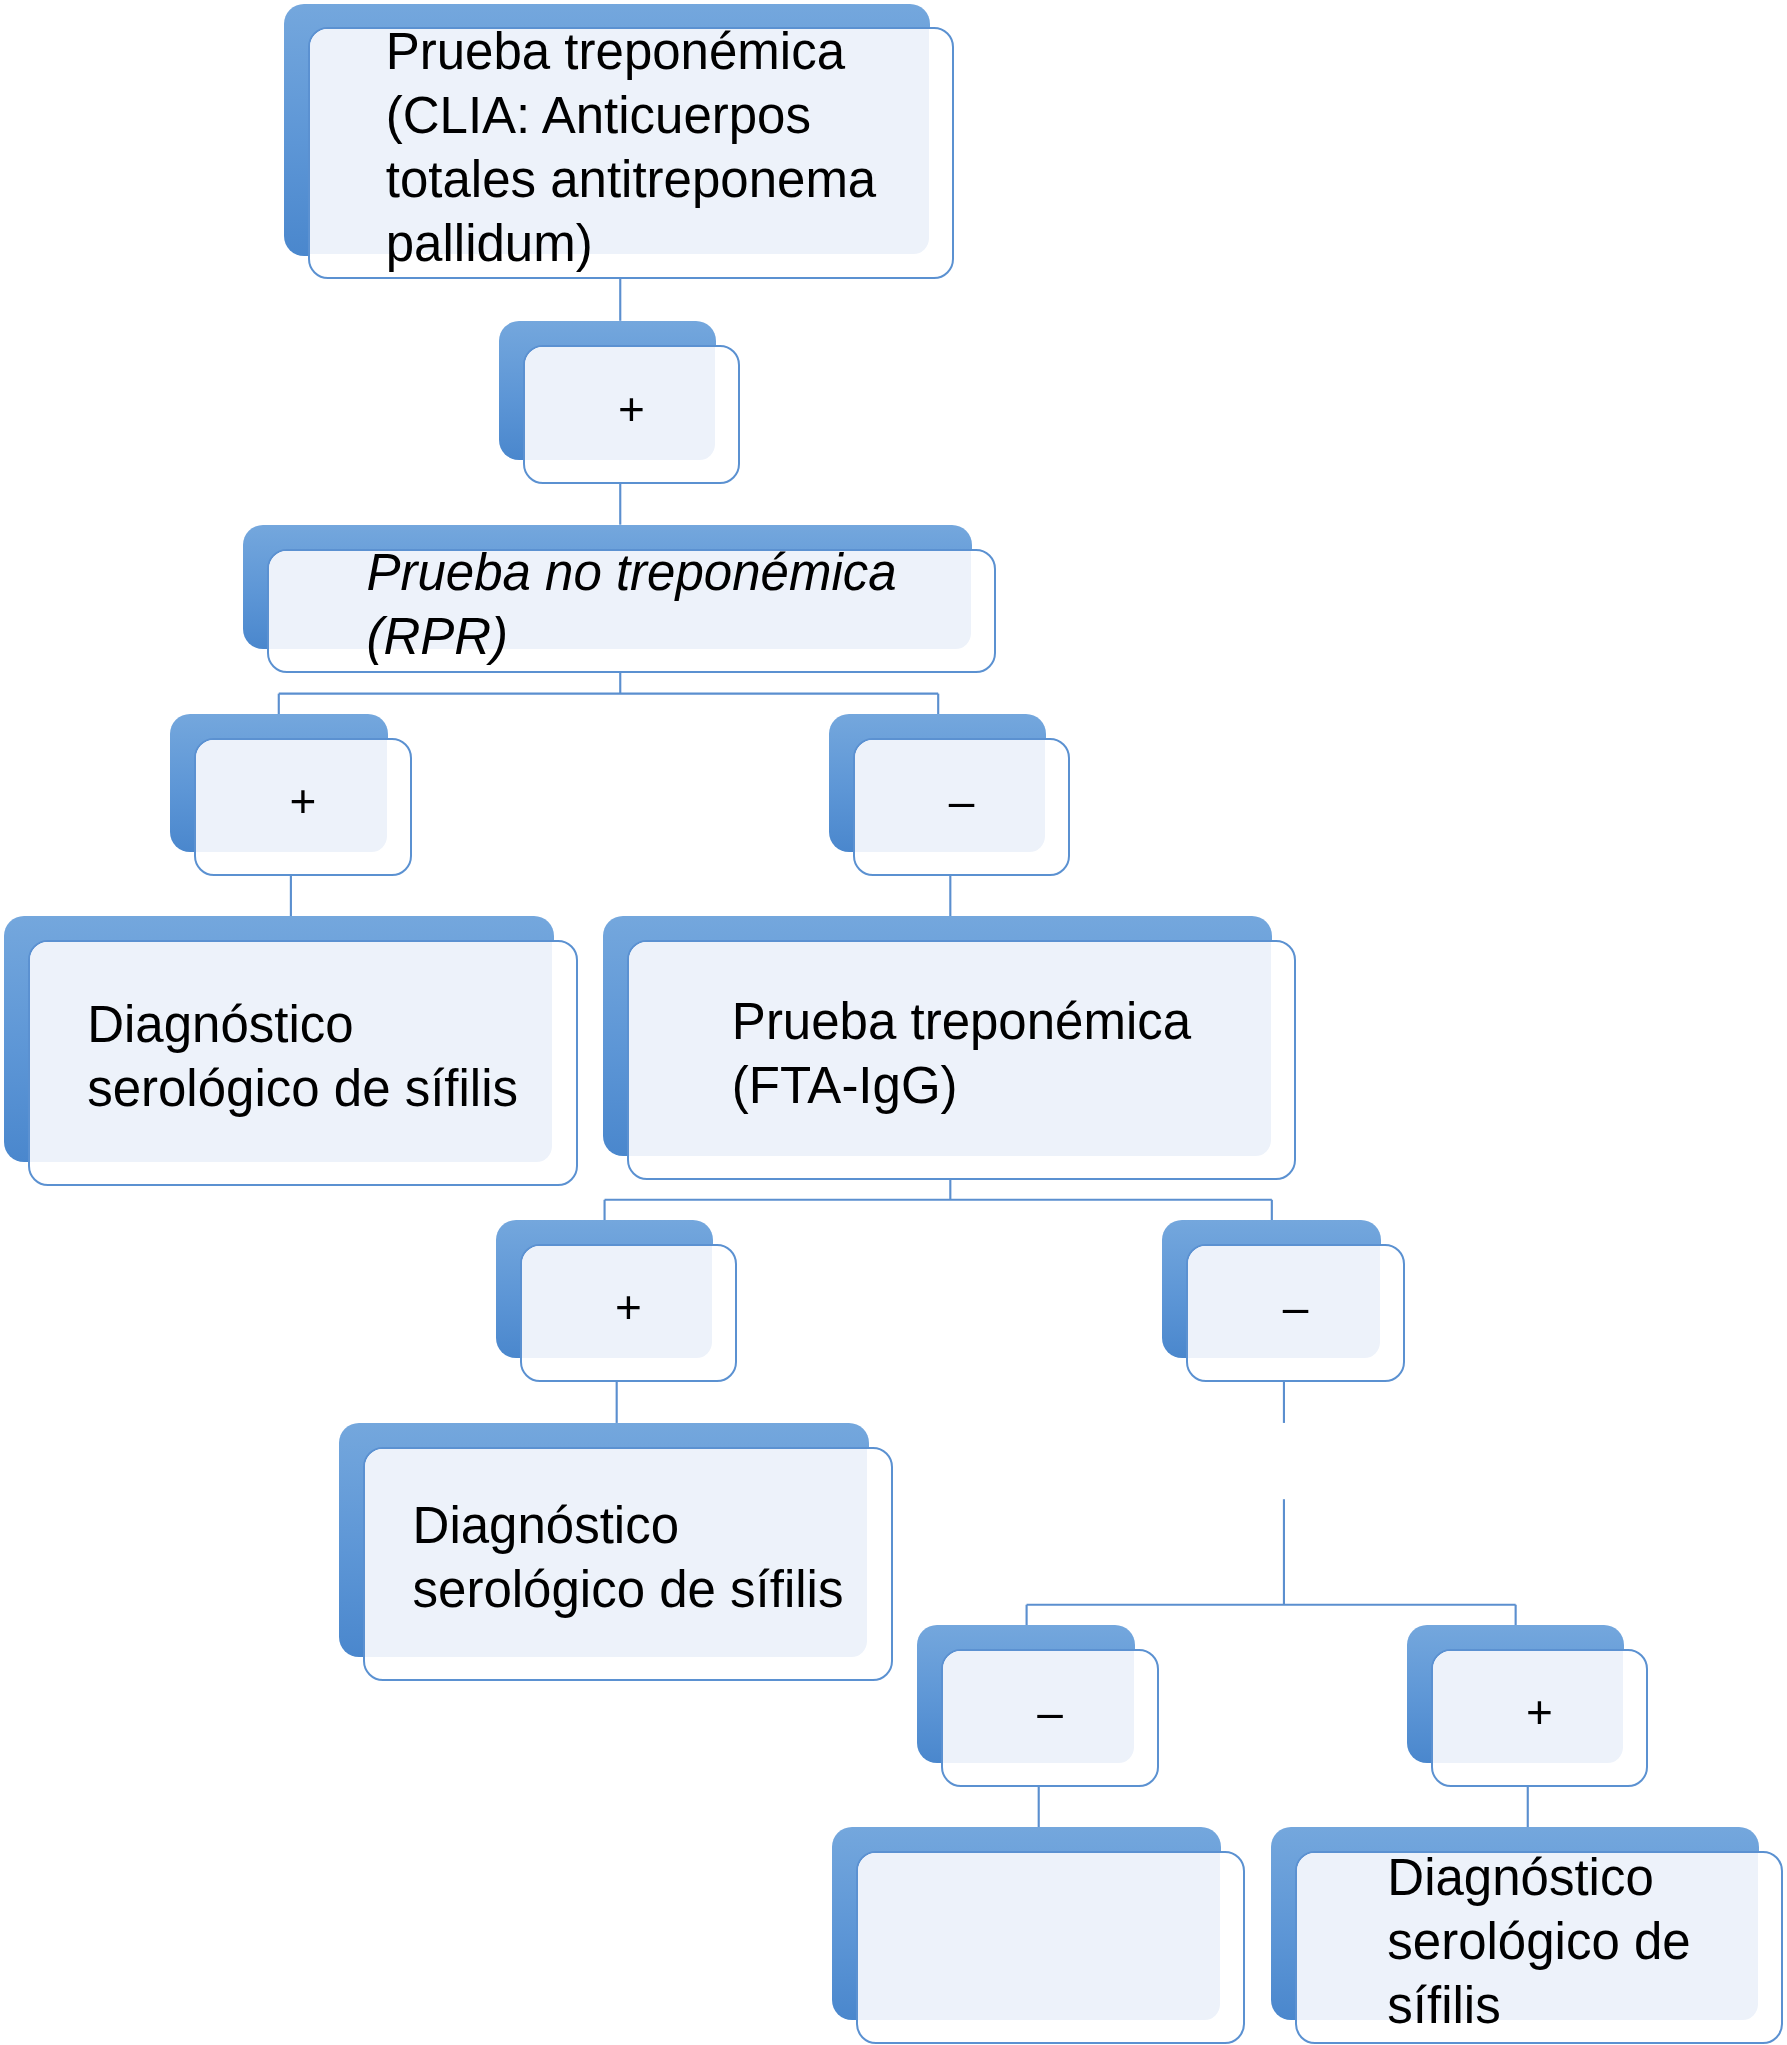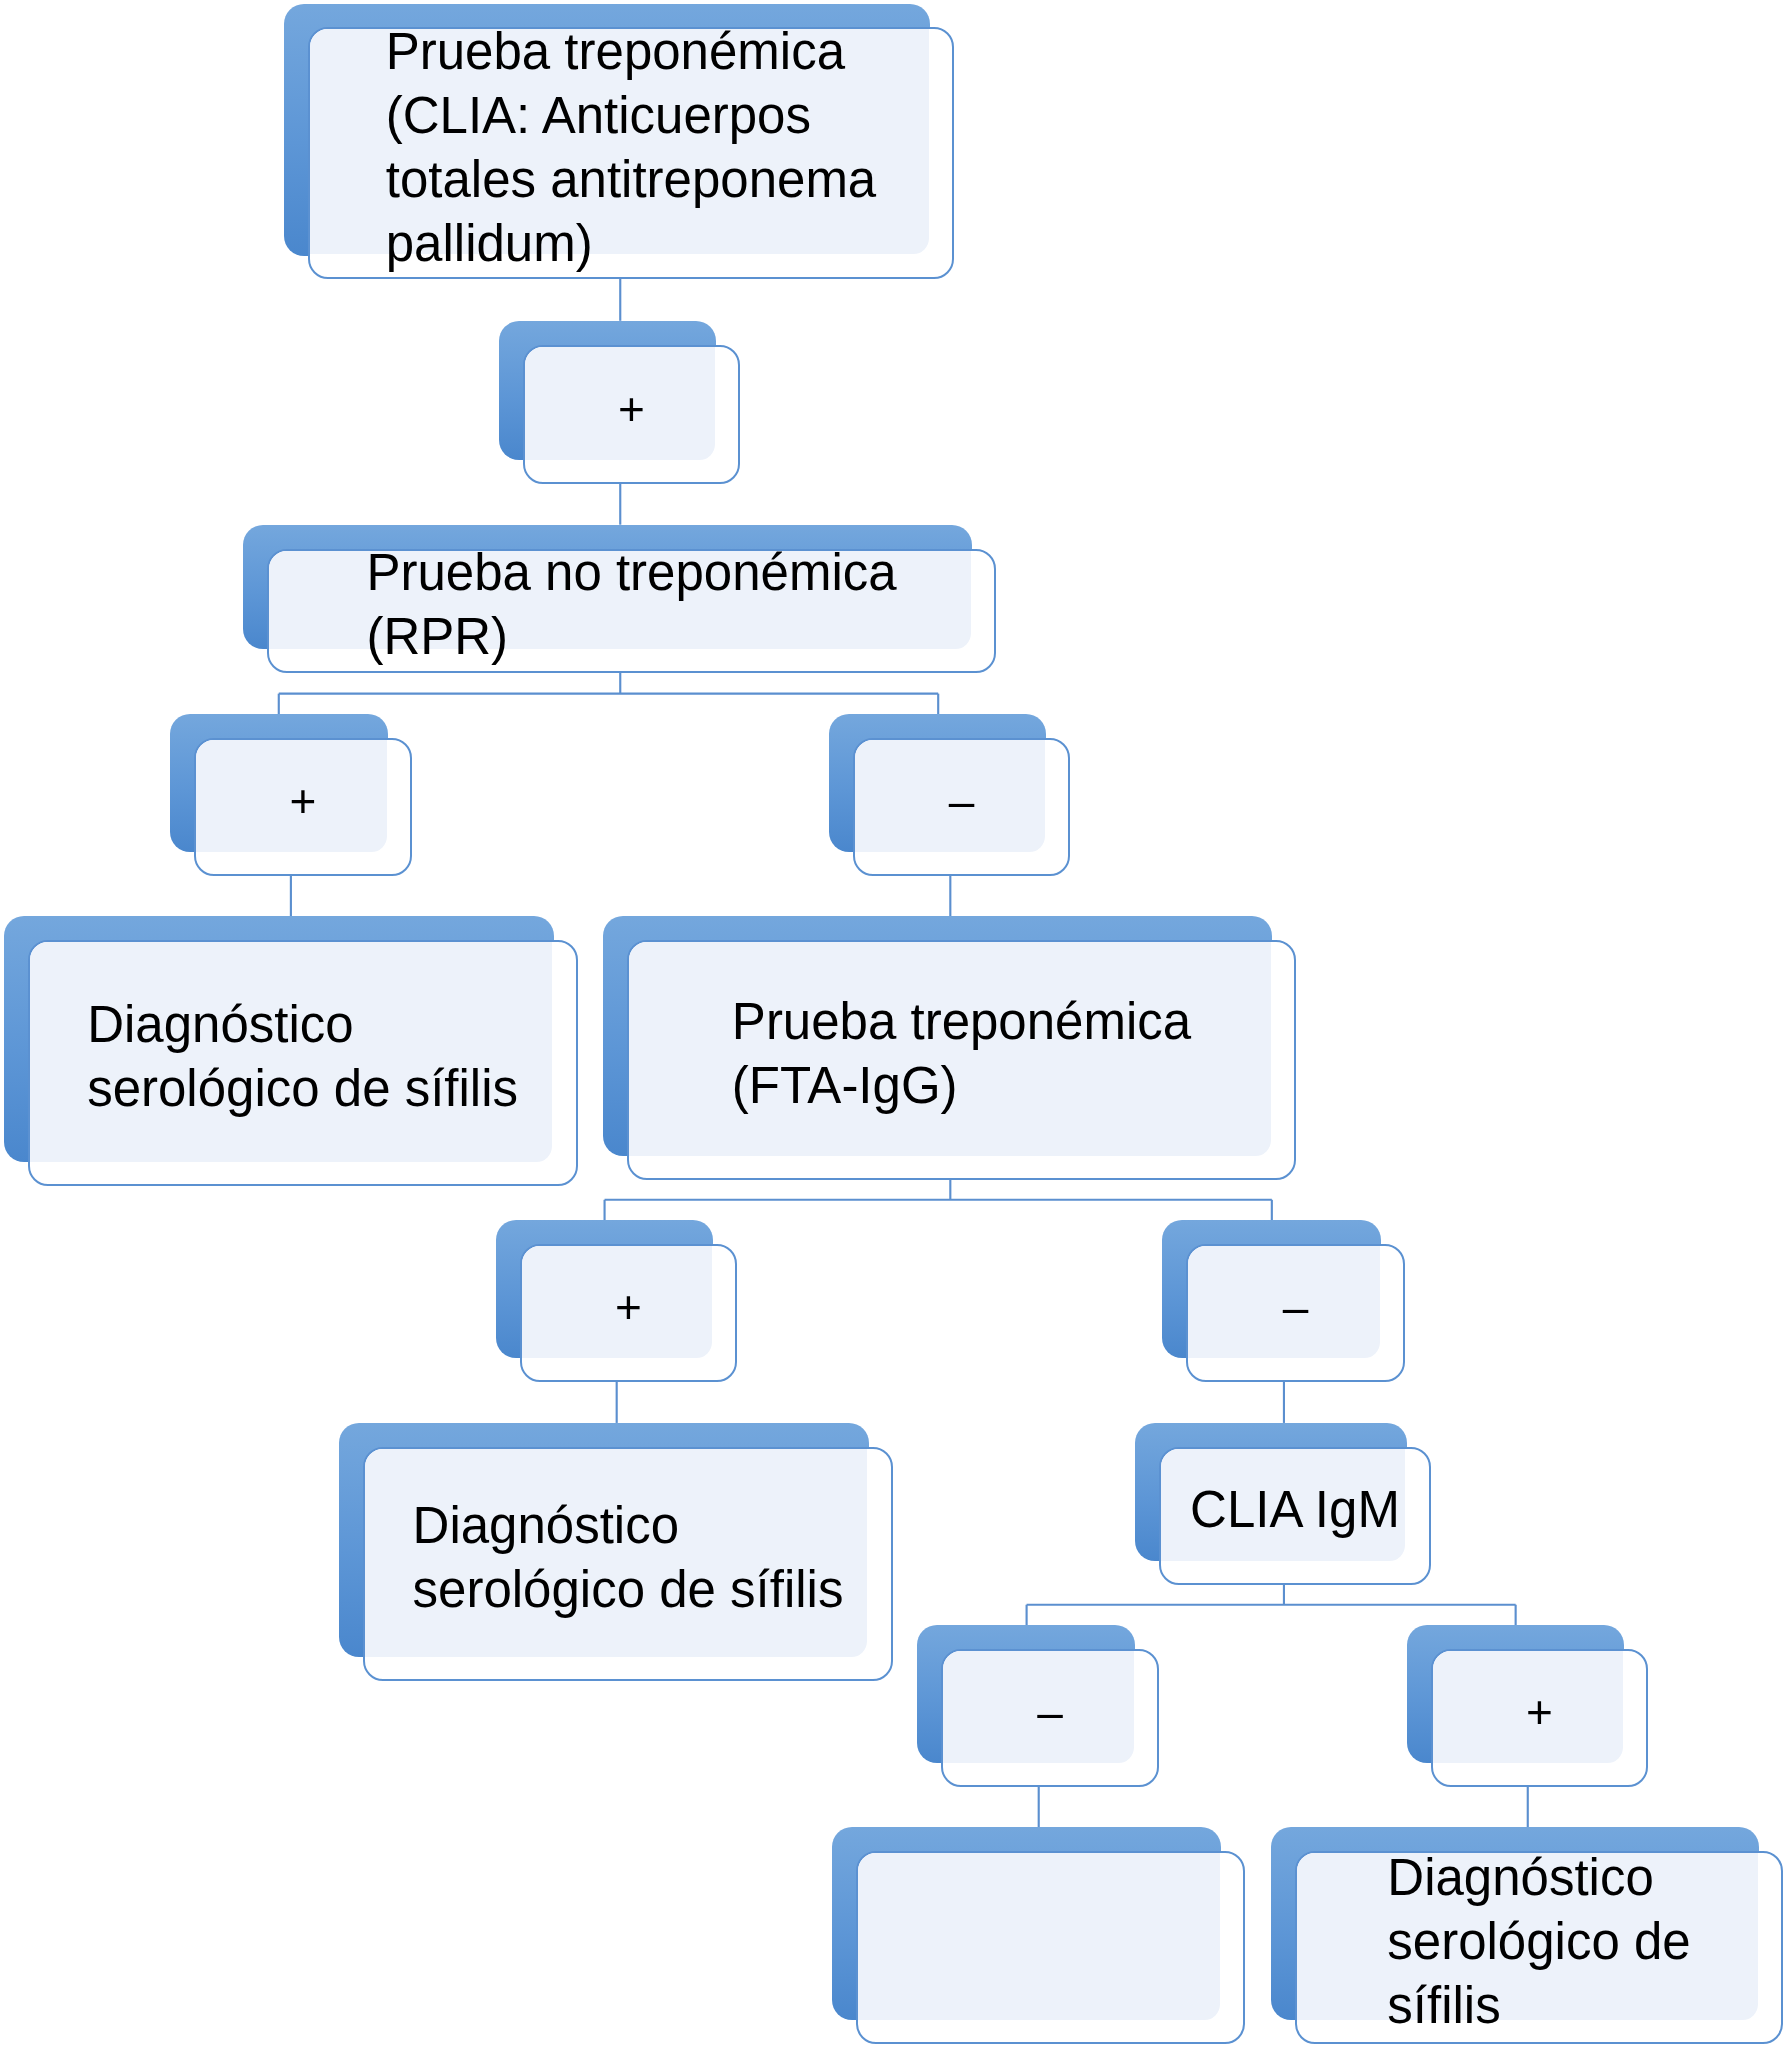--- a/index.html
+++ b/index.html
@@ -83,21 +83,21 @@
   </div>
 
   <div class="node sign" style="left: 499px; top: 321px; width: 242px; height: 163px;">
     <div class="back" style="left: 0px; top: 0px; width: 217px; height: 139px;"></div>
     <div class="front" style="left: 24px; top: 23.5px; width: 217px; height: 139px;">
         <div class="tint" style="left: 0px; top: 0px; width: 190px; height: 113px;"></div>
       </div>
     <div class="label" style="left: 24px; top: 18px; width: 217px; height: 139px;">+</div>
   </div>
 
-  <div class="node" style="left: 243px; top: 525px; width: 753px; height: 148px;">
+  <div class="node" style="left: 243px; top: 525px; width: 753px; height: 148px; font-style: italic;">
     <div class="back" style="left: 0px; top: 0px; width: 729px; height: 124px;"></div>
     <div class="front" style="left: 24px; top: 23.5px; width: 729px; height: 124px;">
         <div class="tint" style="left: 0px; top: 0px; width: 702px; height: 98px;"></div>
       </div>
     <div class="label" style="left: 24px; top: 18px; width: 729px; height: 124px;">Prueba no treponémica
 (RPR)</div>
   </div>
 
   <div class="node sign" style="left: 170px; top: 714px; width: 242px; height: 162px;">
     <div class="back" style="left: 0px; top: 0px; width: 218px; height: 138px;"></div>
@@ -151,27 +151,20 @@
 
   <div class="node" style="left: 339px; top: 1423px; width: 554px; height: 258px;">
     <div class="back" style="left: 0px; top: 0px; width: 530px; height: 234px;"></div>
     <div class="front" style="left: 24px; top: 23.5px; width: 530px; height: 234px;">
         <div class="tint" style="left: 0px; top: 0px; width: 502px; height: 208px;"></div>
       </div>
     <div class="label" style="left: 24px; top: 18px; width: 530px; height: 234px;">Diagnóstico
 serológico de sífilis</div>
   </div>
 
-  <div class="node" style="left: 1135px; top: 1423px; width: 296px; height: 162px;">
-    <div class="back" style="left: 0px; top: 0px; width: 272px; height: 138px;"></div>
-    <div class="front" style="left: 24px; top: 23.5px; width: 272px; height: 138px;">
-        <div class="tint" style="left: 0px; top: 0px; width: 244px; height: 112px;"></div>
-      </div>
-    <div class="label" style="left: 24px; top: 18px; width: 272px; height: 138px;">CLIA IgM</div>
-  </div>
 
   <div class="node sign" style="left: 917px; top: 1625px; width: 242px; height: 162px;">
     <div class="back" style="left: 0px; top: 0px; width: 218px; height: 138px;"></div>
     <div class="front" style="left: 24px; top: 23.5px; width: 218px; height: 138px;">
         <div class="tint" style="left: 0px; top: 0px; width: 191px; height: 112px;"></div>
       </div>
     <div class="label" style="left: 24px; top: 18px; width: 218px; height: 138px;">–</div>
   </div>
 
   <div class="node sign" style="left: 1407px; top: 1625px; width: 241px; height: 162px;">

